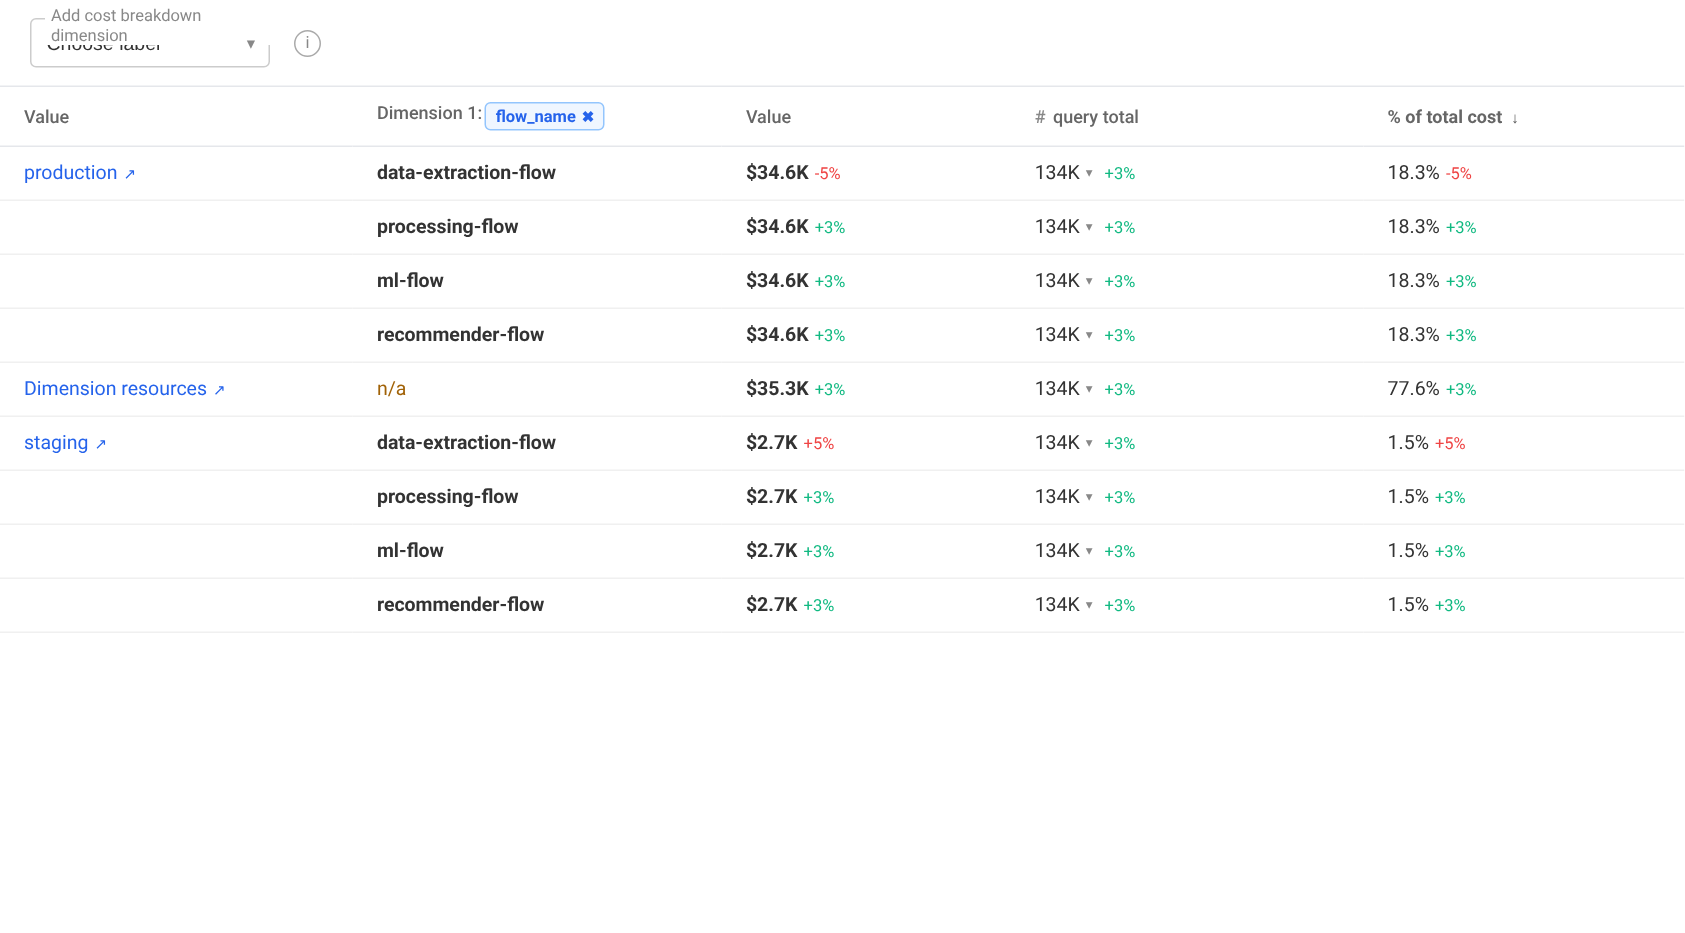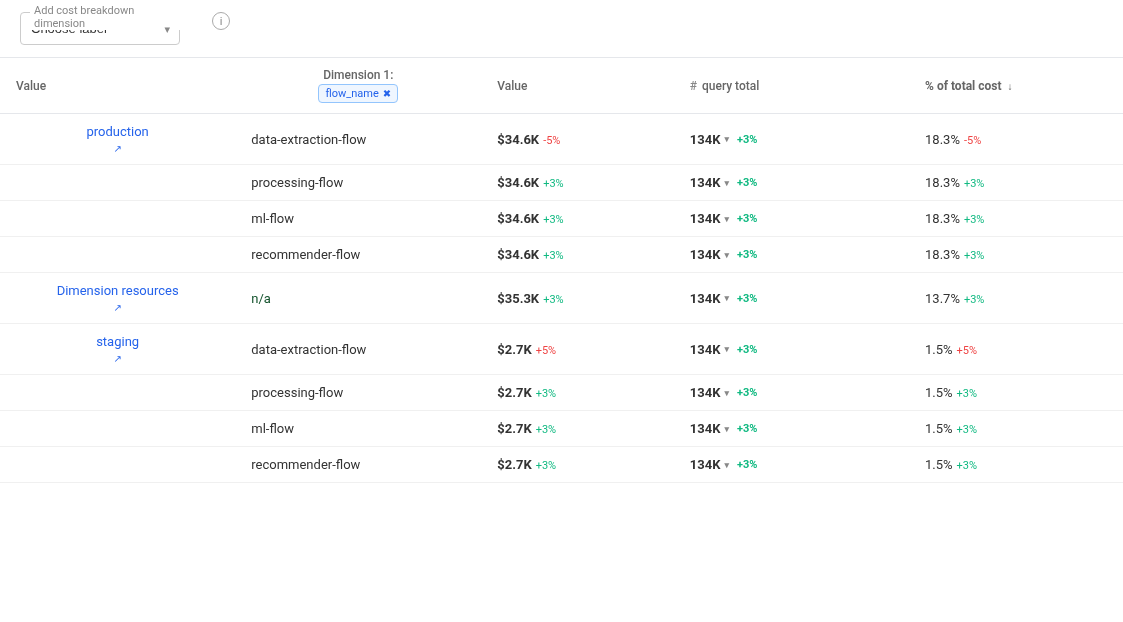--- a/index.html
+++ b/index.html
@@ -56,22 +56,22 @@
       border-radius: 50%;
       border: 1px solid #aaa;
       color: #888;
       font-size: 11px;
       margin-left: 8px;
       cursor: default;
     }
 
     .top-controls {
       display: flex;
-      align-items: flex-start;
-      gap: 24px;
+      align-items: center;
+      gap: 8px;
     }
 
     table {
       width: 100%;
       border-collapse: collapse;
     }
 
     thead tr {
       border-bottom: 1px solid #e5e7eb;
     }
@@ -85,36 +85,36 @@
       background: #fff;
     }
 
     thead th.sortable {
       cursor: pointer;
       font-weight: bold;
     }
 
     .dim-header {
       display: flex;
-      flex-direction: column;
+      flex-direction: row;
       gap: 2px;
       text-align: center;
     }
 
     .dim-tag {
       display: inline-flex;
       align-items: center;
       gap: 4px;
       background: #eff6ff;
       border: 1px solid #93c5fd;
       border-radius: 4px;
       padding: 2px 6px;
       font-size: 11px;
       color: #2563eb;
-      font-weight: 400;
+      font-weight: 700;
     }
 
     .dim-tag-close {
       cursor: pointer;
       color: #2563eb;
       font-size: 10px;
     }
 
     tbody tr {
       border-bottom: 1px solid #f0f0f0;
@@ -124,30 +124,29 @@
       padding: 10px 16px;
       vertical-align: middle;
     }
 
     .value-link {
       color: #2563eb;
       text-decoration: none;
       display: flex;
       align-items: center;
       gap: 4px;
-      flex-direction: column;
     }
 
     .external-icon {
       font-size: 10px;
       color: #2563eb;
     }
 
     .flow-name {
-      font-weight: 400;
+      font-weight: 700;
       color: #333;
     }
 
     .cost-value {
       font-weight: 700;
     }
 
     .badge-negative {
       color: #ef4444;
       font-size: 11px;
@@ -157,21 +156,20 @@
     .badge-positive {
       color: #10b981;
       font-size: 11px;
       margin-left: 4px;
     }
 
     .query-runs-cell {
       display: flex;
       align-items: center;
       gap: 4px;
-      font-weight: bold;
     }
 
     .chevron-down {
       font-size: 9px;
       color: #888;
     }
 
     .col-value { width: 220px; }
     .col-dim { width: 230px; }
     .col-cost { width: 180px; }
@@ -183,21 +181,21 @@
       margin-right: 2px;
     }
 
     .sort-icon {
       font-size: 10px;
       margin-left: 3px;
       color: #555;
     }
 
     .na-text {
-      color: #14532d;
+      color: #a16207;
     }
   </style>
 </head>
 <body>
 
 <div class="top-bar">
   <div class="top-controls">
     <div class="dimension-select-wrapper">
       <span class="dimension-select-label">Add cost breakdown dimension</span>
       <select class="dimension-select">
@@ -306,21 +304,21 @@
         </td>
         <td class="col-dim"><span class="na-text">n/a</span></td>
         <td class="col-cost"><span class="cost-value">$35.3K</span><span class="badge-positive">+3%</span></td>
         <td class="col-query">
           <span class="query-runs-cell">
             <span>134K</span>
             <span class="chevron-down">▾</span>
             <span class="badge-positive">+3%</span>
           </span>
         </td>
-        <td class="col-pct"><span>13.7%</span><span class="badge-positive">+3%</span></td>
+        <td class="col-pct"><span>77.6%</span><span class="badge-positive">+3%</span></td>
       </tr>
       <tr>
         <td class="col-value">
           <a class="value-link" href="#">
             <span>staging</span>
             <span class="external-icon">↗</span>
           </a>
         </td>
         <td class="col-dim"><span class="flow-name">data-extraction-flow</span></td>
         <td class="col-cost"><span class="cost-value">$2.7K</span><span class="badge-negative">+5%</span></td>

